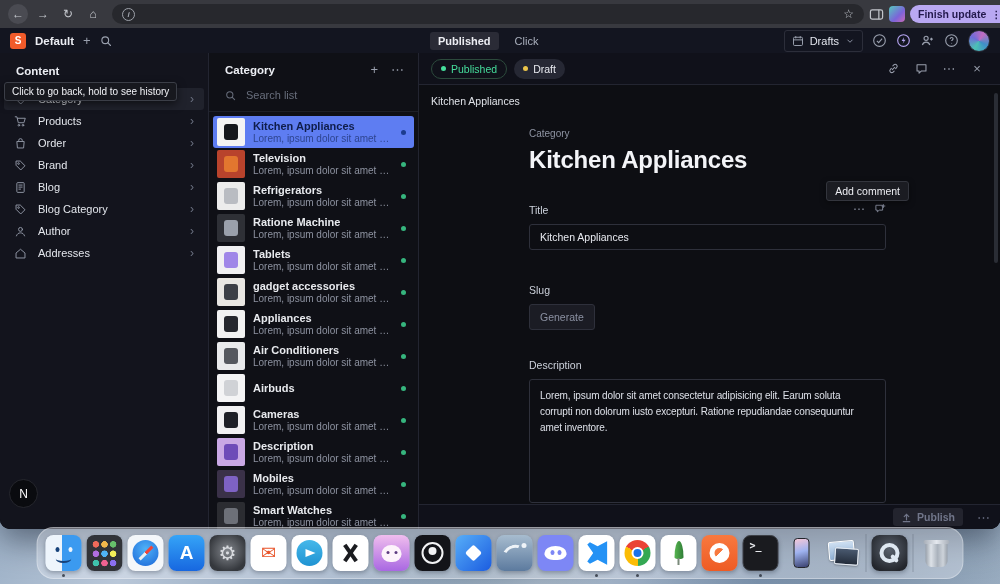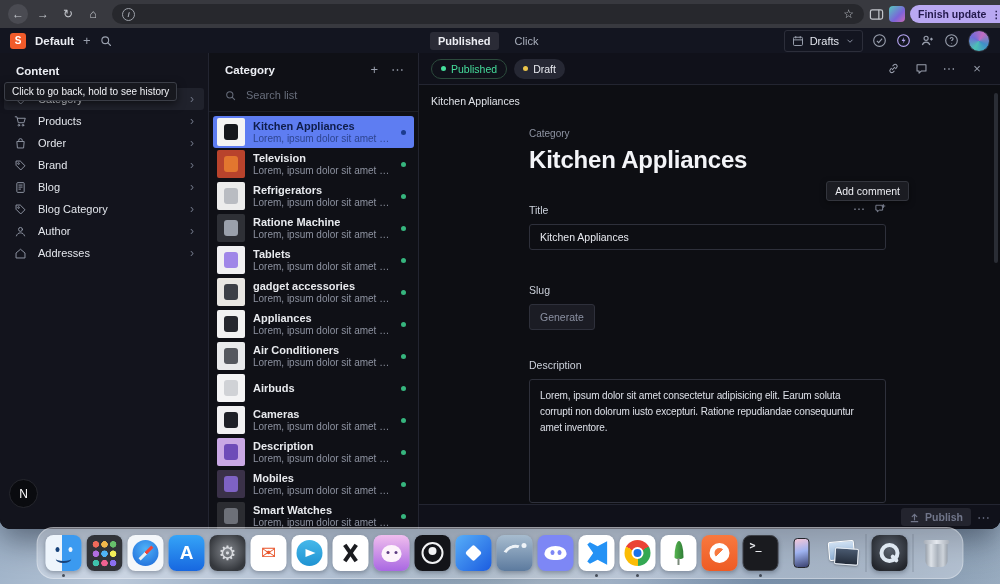--- a/index.html
+++ b/index.html
@@ -189,21 +189,21 @@
   }
   .ed-textarea{
     margin-top:8px;width:100%;height:124px;box-sizing:border-box;resize:none;
     background:#0d0e13;border:1px solid #2e303b;border-radius:3px;
     color:#dde0e8;font-size:10px;letter-spacing:-.1px;line-height:1.6;
     font-family:inherit;padding:8px 10px;outline:none;
   }
   .ed-scrollthumb{position:absolute;right:2px;top:8px;width:4px;height:170px;border-radius:2px;background:rgba(130,138,155,.25);}
   .ed-footer{
     height:24px;flex:none;background:#10111a;border-top:1px solid #232531;
-    display:flex;align-items:center;justify-content:flex-end;gap:6px;padding:0 10px;
+    display:flex;align-items:center;justify-content:flex-end;gap:14px;padding:0 10px;
   }
   .publish-btn{
     height:18px;display:flex;align-items:center;gap:5px;padding:0 8px;
     background:#23242e;border-radius:3px;color:#71768a;font-size:10.5px;font-weight:bold;
   }
   .footer-dots{color:#71768a;font-size:13px;}
   
   .dock{
     position:absolute;left:50%;transform:translateX(-50%);bottom:5px;height:50px;
     background:rgba(228,233,242,.42);border:1px solid rgba(255,255,255,.32);

